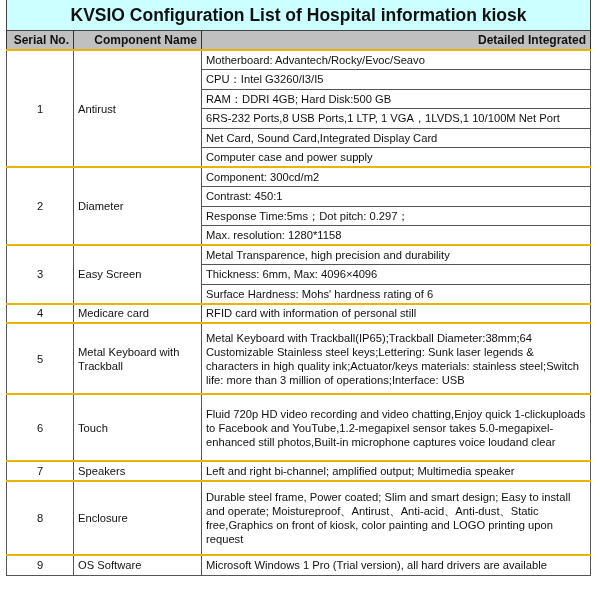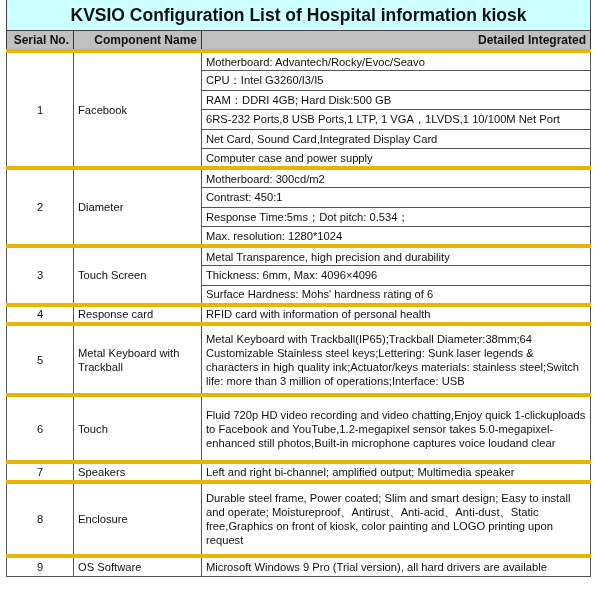--- a/index.html
+++ b/index.html
@@ -7,21 +7,21 @@
   .sheet { position:absolute; left:6px; top:0; width:584px; }
   table { border-collapse:collapse; width:584px; table-layout:fixed; }
   td, th { border:1px solid #555; padding:0 4px; font-size:11.2px; line-height:14px; vertical-align:middle; }
   .title-row td { background:#ccffff; height:30px; text-align:center; font-weight:bold; font-size:17.5px; color:#111; border:1px solid #444; border-top:none; }
   .head-row th { background:#c0c0c0; height:18px; font-weight:bold; font-size:12px; text-align:right; border:1px solid #333; }
   .serial { text-align:center; }
   .comp { text-align:left; }
   .desc { text-align:left; white-space:nowrap; overflow:hidden; }
   .desc.wrap { white-space:normal; }
   .sub { height:19.5px; }
-  .dark-line td, .dark-line th { border-top:4px solid #eab308; }
+  .dark-line td, .dark-line th { border-top:2px solid #eab308; }
 </style>
 </head>
 <body>
 
 <div class="sheet">
   <table>
     <colgroup>
       <col style="width:67px">
       <col style="width:128px">
       <col style="width:389px">
@@ -31,21 +31,21 @@
         <td colspan="3">KVSIO Configuration List of Hospital information kiosk</td>
       </tr>
       <tr class="head-row">
         <th>Serial No.</th>
         <th>Component Name</th>
         <th>Detailed Integrated</th>
       </tr>
 
       <tr class="sub dark-line">
         <td rowspan="6" class="serial">1</td>
-        <td rowspan="6" class="comp">Facebook</td>
+        <td rowspan="6" class="comp">Antirust</td>
         <td class="desc">Motherboard: Advantech/Rocky/Evoc/Seavo</td>
       </tr>
       <tr class="sub">
           <td class="desc">CPU：Intel G3260/I3/I5</td>
         </tr>
       <tr class="sub">
           <td class="desc">RAM：DDRI 4GB; Hard Disk:500 GB</td>
         </tr>
       <tr class="sub">
           <td class="desc">6RS-232 Ports,8 USB Ports,1 LTP, 1 VGA，1LVDS,1 10/100M Net Port</td>
@@ -53,48 +53,48 @@
       <tr class="sub">
           <td class="desc">Net Card, Sound Card,Integrated Display Card</td>
         </tr>
       <tr class="sub">
           <td class="desc">Computer case and power supply</td>
         </tr>
 
       <tr class="sub dark-line">
         <td rowspan="4" class="serial">2</td>
         <td rowspan="4" class="comp">Diameter</td>
-        <td class="desc">Motherboard: 300cd/m2</td>
+        <td class="desc">Component: 300cd/m2</td>
       </tr>
       <tr class="sub">
           <td class="desc">Contrast: 450:1</td>
         </tr>
       <tr class="sub">
-          <td class="desc">Response Time:5ms；Dot pitch: 0.534；</td>
+          <td class="desc">Response Time:5ms；Dot pitch: 0.297；</td>
         </tr>
       <tr class="sub">
-          <td class="desc">Max. resolution: 1280*1024</td>
+          <td class="desc">Max. resolution: 1280*1158</td>
         </tr>
 
       <tr class="sub dark-line">
         <td rowspan="3" class="serial">3</td>
-        <td rowspan="3" class="comp">Touch Screen</td>
+        <td rowspan="3" class="comp">Easy Screen</td>
         <td class="desc">Metal Transparence, high precision and durability</td>
       </tr>
       <tr class="sub">
           <td class="desc">Thickness: 6mm, Max: 4096×4096</td>
         </tr>
       <tr class="sub">
           <td class="desc">Surface Hardness: Mohs' hardness rating of 6</td>
         </tr>
 
       <tr class="sub dark-line">
         <td class="serial">4</td>
-        <td class="comp">Response card</td>
-        <td class="desc">RFID card with information of personal health</td>
+        <td class="comp">Medicare card</td>
+        <td class="desc">RFID card with information of personal still</td>
       </tr>
 
       <tr class="dark-line" style="height:71px">
         <td class="serial">5</td>
         <td class="comp">Metal Keyboard with Trackball</td>
         <td class="desc wrap">Metal Keyboard with Trackball(IP65);Trackball Diameter:38mm;64 Customizable Stainless steel keys;Lettering: Sunk laser legends &amp; characters in high quality ink;Actuator/keys materials: stainless steel;Switch life: more than 3 million of operations;Interface: USB</td>
       </tr>
 
       <tr class="dark-line" style="height:67px">
         <td class="serial">6</td>
@@ -110,17 +110,17 @@
 
       <tr class="dark-line" style="height:74px">
         <td class="serial">8</td>
         <td class="comp">Enclosure</td>
         <td class="desc wrap">Durable steel frame, Power coated; Slim and smart design; Easy to install and operate; Moistureproof、Antirust、Anti-acid、Anti-dust、Static free,Graphics on front of kiosk, color painting and LOGO printing upon request</td>
       </tr>
 
       <tr class="dark-line" style="height:21px">
         <td class="serial">9</td>
         <td class="comp">OS Software</td>
-        <td class="desc">Microsoft Windows 9 Pro (Trial version),  all hard drivers are available</td>
+        <td class="desc">Microsoft Windows 1 Pro (Trial version),  all hard drivers are available</td>
       </tr>
     </tbody>
   </table>
 </div>
 
 </body></html>

